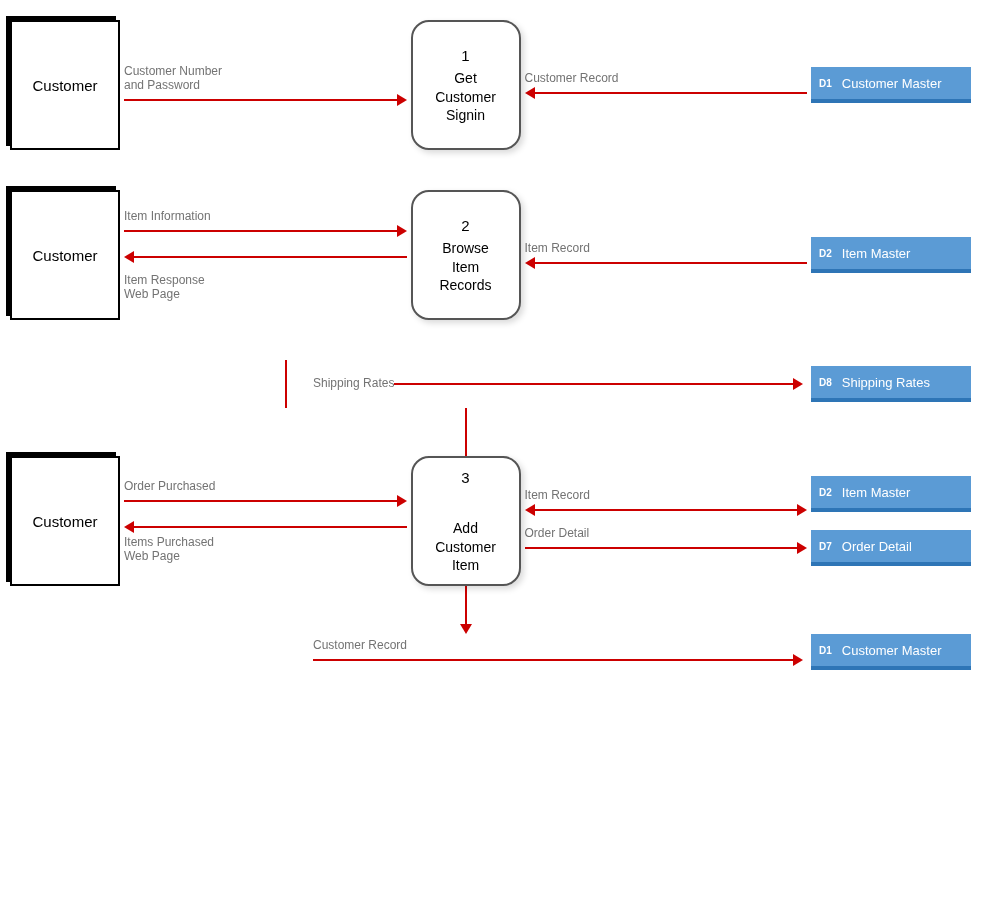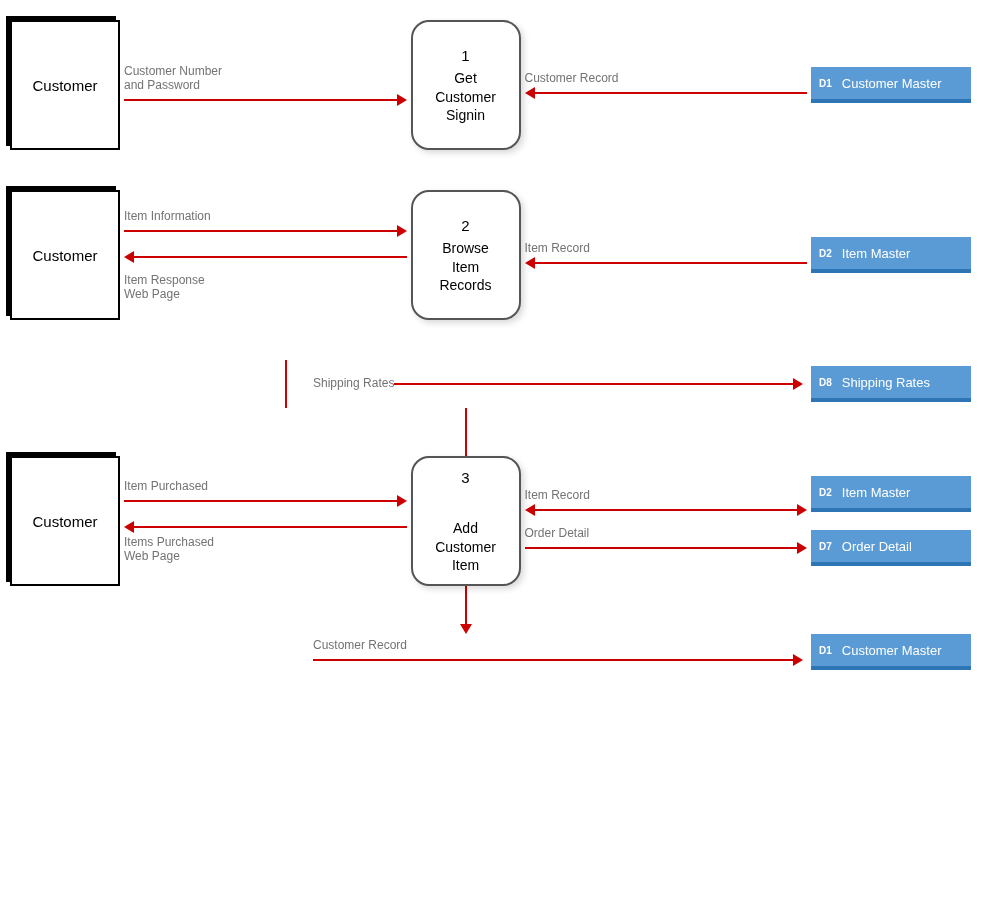--- a/index.html
+++ b/index.html
@@ -321,21 +321,21 @@
     </div>
 
     <div class="row3-middle">
       <div class="entity-box">
         <span>Customer</span>
       </div>
 
       <div class="arrows-middle">
         <div style="display:flex;flex-direction:column;gap:14px;">
           <div>
-            <div class="arrow-label" style="margin-bottom:2px;">Item Purchased</div>
+            <div class="arrow-label" style="margin-bottom:2px;">Order Purchased</div>
             <div class="arrow-right">
               <div class="line"></div>
               <div class="head"></div>
             </div>
           </div>
           <div>
             <div class="arrow-left">
               <div class="head"></div>
               <div class="line"></div>
             </div>

